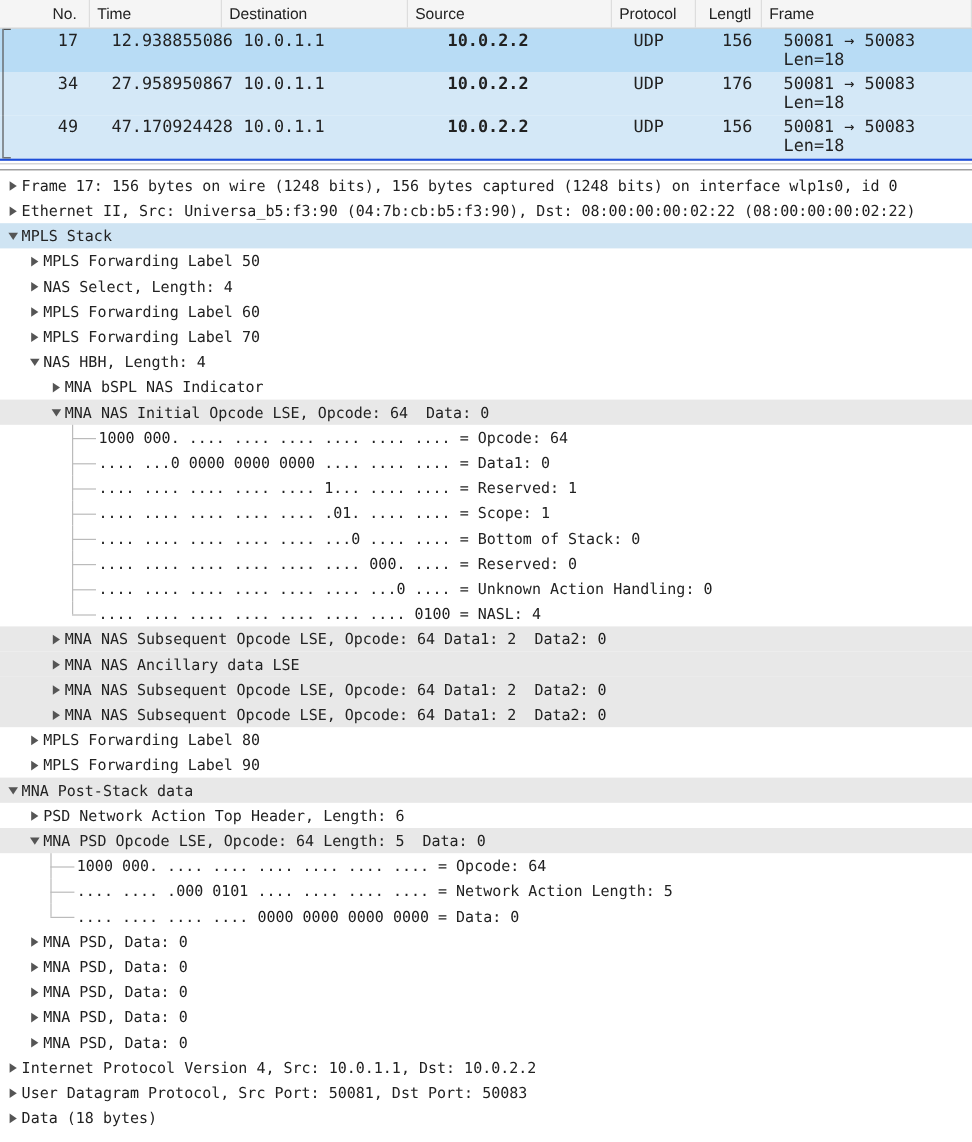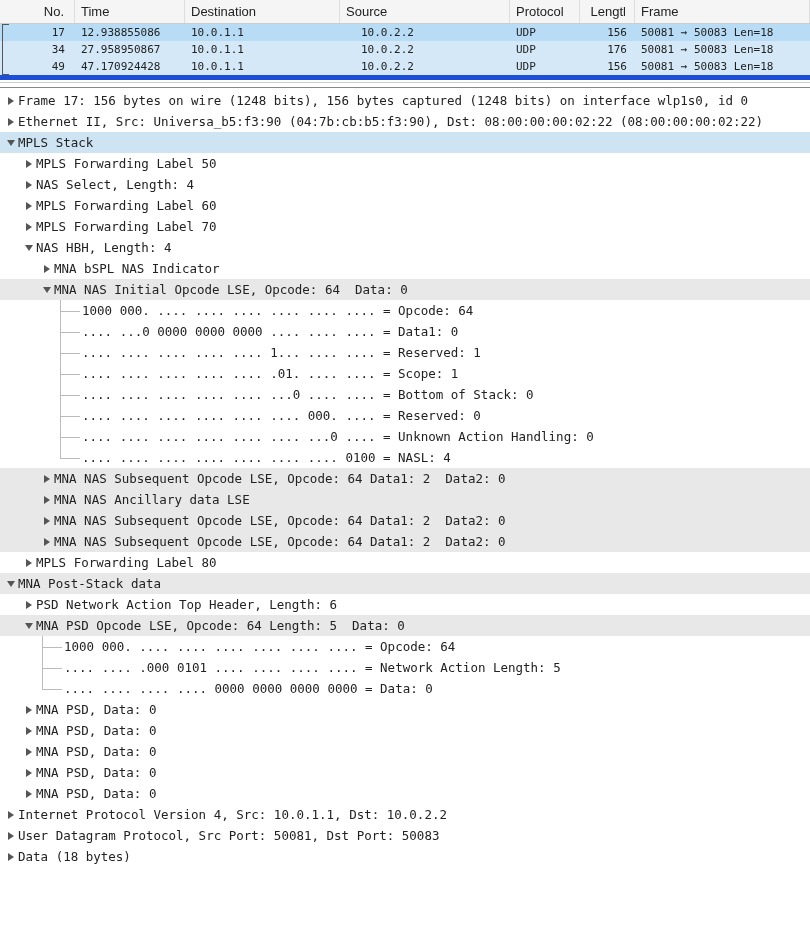--- a/index.html
+++ b/index.html
@@ -1,26 +1,26 @@
 <!DOCTYPE html>
 <html><head>
 <meta charset="utf-8">
 <style>
   * { box-sizing: border-box; margin: 0; padding: 0; }
   body { font-family: -apple-system, BlinkMacSystemFont, "Segoe UI", sans-serif; font-size: 13px; color: #222; background: #fff; width: 810px; }
-  .packet-list { border-bottom: 5px solid #1d4ed8; }
+  .packet-list { border-bottom: 2px solid #1d4ed8; }
   .packet-header { display: flex; background: #f5f5f5; border-bottom: 1px solid #ccc; }
   .packet-header .col { padding: 4px 6px; border-right: 1px solid #ddd; font-weight: 400; }
   .packet-row { display: flex; background: #d4e8f7; }
   .packet-row.selected { background: #b8dcf5; }
-  .packet-row .col { padding: 2px 6px; font-family: "DejaVu Sans Mono","Courier New",monospace; font-size: 11px; }
+  .packet-row .col { padding: 2px 18px; font-family: "DejaVu Sans Mono","Courier New",monospace; font-size: 14px; }
   .col-no { width: 75px; text-align: right; padding-right: 10px !important; position: relative; }
   .col-time { width: 110px; }
   .col-src { width: 170px; }
-  .col-dst { width: 155px; }
+  .col-dst { width: 155px; font-weight: bold; }
   .col-proto { width: 70px; }
   .col-len { width: 55px; text-align: right; padding-right: 8px !important; }
   .col-info { flex: 1; }
   .bracket-cell { position: absolute; left: 2px; top: 0; bottom: 0; width: 10px; border-left: 1px solid #555; }
   .bracket-top::before { content: ""; position: absolute; top: 0; left: 0; width: 6px; border-top: 1px solid #555; }
   .bracket-bot::after { content: ""; position: absolute; bottom: 0; left: 0; width: 6px; border-bottom: 1px solid #555; }
   .divider { height: 6px; background: #fff; border-top: 1px solid #ccc; border-bottom: 1px solid #888; margin-top: 2px; }
   .tree { font-family: "DejaVu Sans Mono","Courier New",monospace; font-size: 12.5px; line-height: 21px; padding: 2px 0 8px 0; }
   .node { display: flex; align-items: center; white-space: pre; padding-left: 4px; }
   .caret { width: 14px; display: inline-flex; justify-content: center; color: #555; user-select: none; }
@@ -126,20 +126,23 @@
         </svg></span><span class="txt">MNA NAS Ancillary data LSE</span></div>
     <div class="node hl"><span class="indent" style="width: 36px;"></span><span class="caret"><svg viewBox="0 0 10 10">
           <path d="M2 1 L8 5 L2 9 Z" fill="#555"></path>
         </svg></span><span class="txt">MNA NAS Subsequent Opcode LSE, Opcode: 64 Data1: 2  Data2: 0</span></div>
     <div class="node hl"><span class="indent" style="width: 36px;"></span><span class="caret"><svg viewBox="0 0 10 10">
           <path d="M2 1 L8 5 L2 9 Z" fill="#555"></path>
         </svg></span><span class="txt">MNA NAS Subsequent Opcode LSE, Opcode: 64 Data1: 2  Data2: 0</span></div>
     <div class="node"><span class="indent" style="width: 18px;"></span><span class="caret"><svg viewBox="0 0 10 10">
           <path d="M2 1 L8 5 L2 9 Z" fill="#555"></path>
         </svg></span><span class="txt">MPLS Forwarding Label 80</span></div>
+    <div class="node"><span class="indent" style="width: 18px;"></span><span class="caret"><svg viewBox="0 0 10 10">
+          <path d="M2 1 L8 5 L2 9 Z" fill="#555"></path>
+        </svg></span><span class="txt">MPLS Forwarding Label 90</span></div>
     <div class="node hl"><span class="indent" style="width: 0px;"></span><span class="caret"><svg viewBox="0 0 10 10">
           <path d="M1 2 L9 2 L5 8 Z" fill="#555"></path>
         </svg></span><span class="txt">MNA Post-Stack data</span></div>
     <div class="node"><span class="indent" style="width: 18px;"></span><span class="caret"><svg viewBox="0 0 10 10">
           <path d="M2 1 L8 5 L2 9 Z" fill="#555"></path>
         </svg></span><span class="txt">PSD Network Action Top Header, Length: 6</span></div>
     <div class="node hl"><span class="indent" style="width: 18px;"></span><span class="caret"><svg viewBox="0 0 10 10">
           <path d="M1 2 L9 2 L5 8 Z" fill="#555"></path>
         </svg></span><span class="txt">MNA PSD Opcode LSE, Opcode: 64 Length: 5  Data: 0</span></div>
     <div class="node"><span class="indent" style="width: 32px;"></span><span class="guide-block" style="width: 28px;"><span class="guide-v" style="left: 6px;"></span><span class="guide-h" style="left: 6px; width: 20px;"></span></span><span class="txt">1000 000. .... .... .... .... .... .... = Opcode: 64</span></div>

